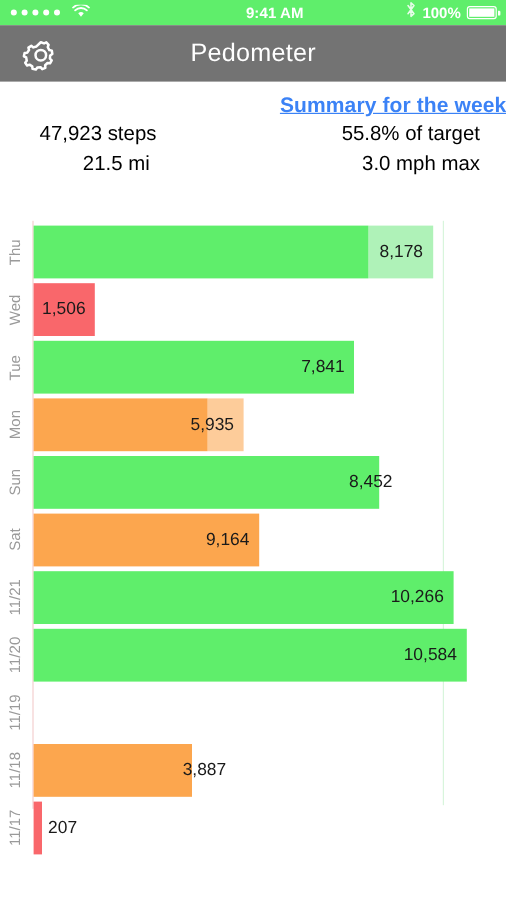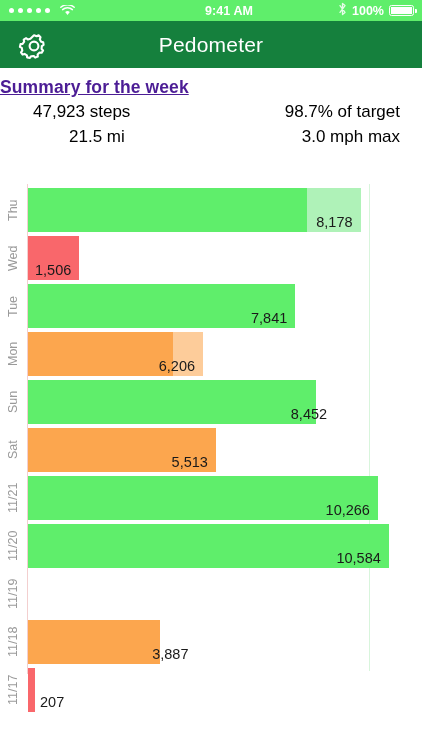--- a/index.html
+++ b/index.html
@@ -36,37 +36,37 @@
   .batt::after{
     content:""; position:absolute; right:-3.6px; top:3px;
     width:2px; height:4px; background:#ffffff; border-radius:0 1px 1px 0;
   }
   .batt i{ position:absolute; left:1.2px; top:1.2px; bottom:1.2px; width:21px; background:#ffffff; display:block; }
 
   
   .navbar{
     position:absolute; top:21px; left:0;
     width:422px; height:47px;
-    background:#15803d;
+    background:#737373;
     text-align:center;
   }
   .nav-title{
     position:absolute; left:0; top:0; width:422px; height:47px;
     display:flex; align-items:center; justify-content:center;
     color:#ffffff; font-size:21px; letter-spacing:.2px;
   }
   .gear-btn{
     position:absolute; left:18px; top:9px;
     width:32px; height:32px; cursor:pointer;
   }
 
   
   .summary{ position:absolute; top:68px; left:0; width:422px; }
   .summary-title{
-    text-align:left; font-size:17.5px; font-weight:bold; color:#4c1d95;
+    text-align:right; font-size:17.5px; font-weight:bold; color:#3b82f6;
     text-decoration:underline; padding-top:9px; letter-spacing:.1px;
   }
   .summary-row{
     display:flex; justify-content:space-between;
     padding:4px 22px 0 33px;
     font-size:17px; color:#000;gap:16px;
   }
   .summary-row.second{ padding-top:5px;margin-left:36px; }
 
   
@@ -89,21 +89,21 @@
     transform:rotate(180deg);
   }
   .bar-track{ position:absolute; left:28px; top:0; height:44px; }
   .bar-main{
     position:absolute; left:0; top:0; height:44px;
   }
   .bar-ext{
     position:absolute; top:0; height:44px;
   }
   .bar-value{
-    position:absolute; top:12px; height:44px;
+    position:absolute; top:0; height:44px;
     display:flex; align-items:center;
     font-size:14.5px; color:#1a1a1a; white-space:nowrap;
   }
 </style>
 </head>
 <body>
 
 <div id="app">
 
   <div class="statusbar">
@@ -146,21 +146,21 @@
         </g>
       </svg>
     </div>
     <div class="nav-title">Pedometer</div>
   </div>
 
   <div class="summary">
     <div class="summary-title">Summary for the week</div>
     <div class="summary-row">
       <span>47,923 steps</span>
-      <span>98.7% of target</span>
+      <span>55.8% of target</span>
     </div>
     <div class="summary-row second">
       <span>21.5 mi</span>
       <span>3.0 mph max</span>
     </div>
   </div>
 
   <div class="chart">
     <div class="axis-line"></div>
     <div class="gridline" id="gridline" style="left: 368.87px; background: rgb(216, 245, 220);"></div>
@@ -185,35 +185,35 @@
           <div class="bar-track" style="width: 267.276px;">
             <div class="bar-main" style="width: 267.276px; background: rgb(95, 238, 107);"></div>
             <div class="bar-value" style="left: 0px; width: 259.276px; justify-content: flex-end;">7,841</div>
           </div>
         </div>
         <div class="bar-row">
           <div class="bar-label">Mon</div>
           <div class="bar-track" style="width: 175.037px;">
             <div class="bar-ext" style="left: 145.245px; width: 29.792px; background: rgb(253, 204, 154);"></div>
             <div class="bar-main" style="width: 145.245px; background: rgb(252, 166, 78);"></div>
-            <div class="bar-value" style="left: 0px; width: 167.037px; justify-content: flex-end;">6,206</div>
+            <div class="bar-value" style="left: 0px; width: 167.037px; justify-content: flex-end;">5,935</div>
           </div>
         </div>
         <div class="bar-row">
           <div class="bar-label">Sun</div>
           <div class="bar-track" style="width: 288.103px;">
             <div class="bar-main" style="width: 288.103px; background: rgb(95, 238, 107);"></div>
             <div class="bar-value" style="left: 0px; width: 280.103px; justify-content: flex-end; margin-left: 19px;">8,452</div>
           </div>
         </div>
         <div class="bar-row">
           <div class="bar-label">Sat</div>
           <div class="bar-track" style="width: 187.921px;">
             <div class="bar-main" style="width: 187.921px; background: rgb(252, 166, 78);"></div>
-            <div class="bar-value" style="left: 0px; width: 179.921px; justify-content: flex-end;">5,513</div>
+            <div class="bar-value" style="left: 0px; width: 179.921px; justify-content: flex-end;">9,164</div>
           </div>
         </div>
         <div class="bar-row">
           <div class="bar-label">11/21</div>
           <div class="bar-track" style="width: 349.937px;">
             <div class="bar-main" style="width: 349.937px; background: rgb(95, 238, 107);"></div>
             <div class="bar-value" style="left: 0px; width: 341.937px; justify-content: flex-end;">10,266</div>
           </div>
         </div>
         <div class="bar-row">

